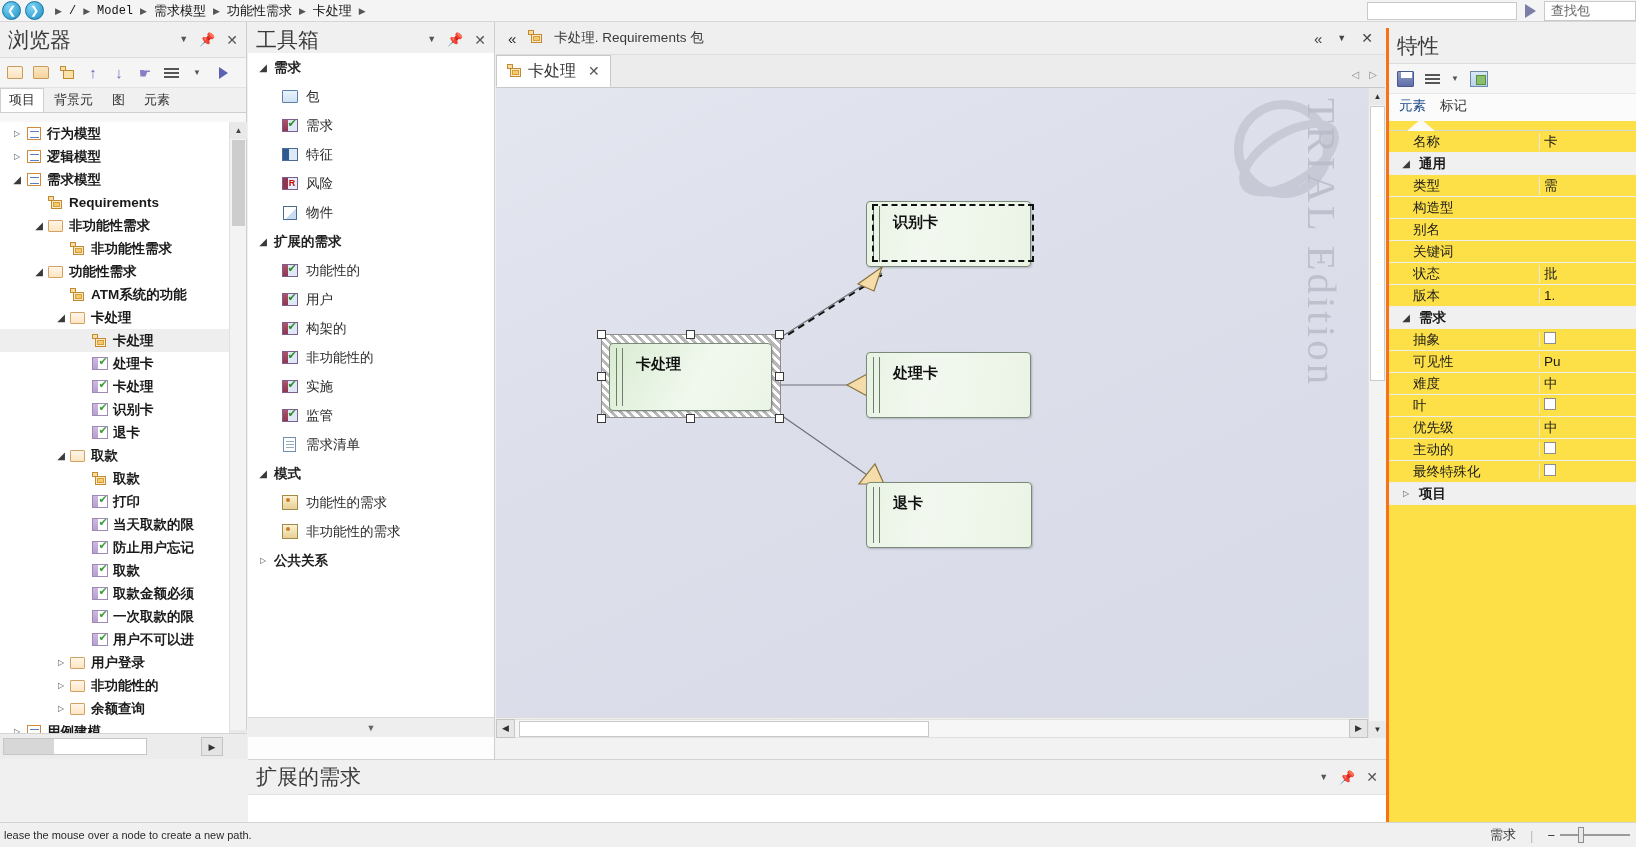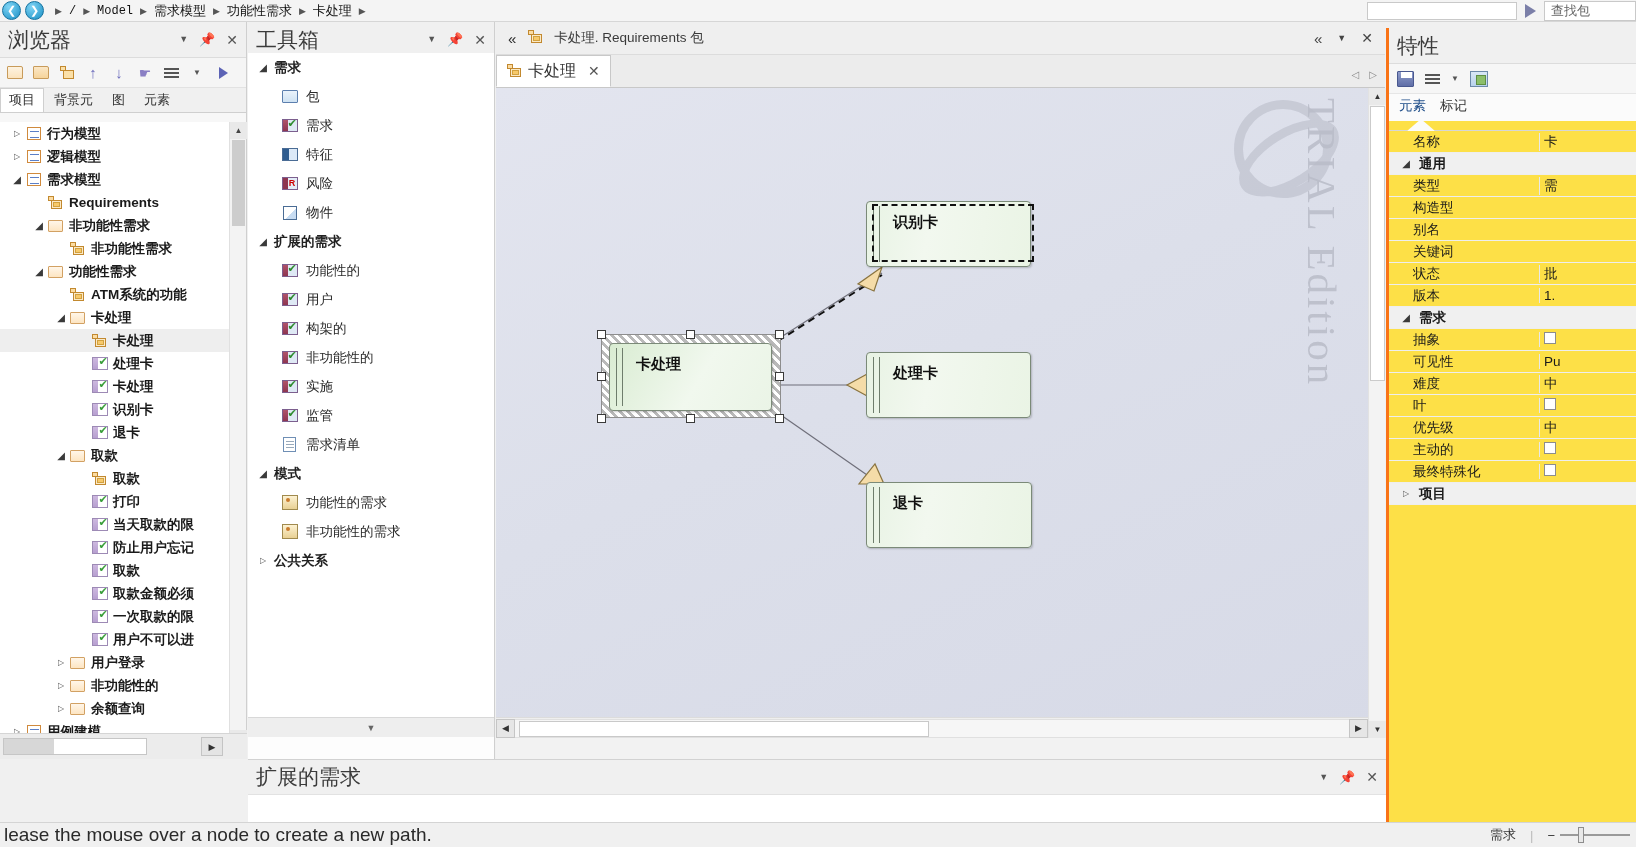--- a/index.html
+++ b/index.html
@@ -225,21 +225,21 @@
   #sysout{position:absolute;left:248px;top:759px;width:1138px;height:66px;background:#f3f3f3;border-top:1px solid #d2d2d2;}
   .so-hdr{height:34px;display:flex;align-items:center;background:#f0f0f0;}
   .so-title{font-size:21px;color:#3b3b3b;padding-left:8px;}
   .so-body{height:31px;background:#fff;border-top:1px solid #e2e2e2;}
 
   
   #status{
     position:absolute;left:0;bottom:0;width:1636px;height:25px;
     background:#f0f0f0;border-top:1px solid #d4d4d4;display:flex;align-items:center;
   }
-  .st-text{padding-left:4px;font-size:19px;color:#2a2a2a;}
+  .st-text{padding-left:4px;font-size:11px;color:#2a2a2a;}
   .st-right{margin-left:auto;display:flex;align-items:center;gap:14px;padding-right:6px;font-size:13px;color:#333;}
   .zoomslider{display:flex;align-items:center;gap:5px;}
   .zs-track{width:70px;height:2px;background:#9a9a9a;position:relative;}
   .zs-knob{position:absolute;left:18px;top:-7px;width:6px;height:16px;background:#e8e8e8;border:1px solid #8d8d8d;}
 </style>
 </head>
 <body>
 
 <div id="app">
 

